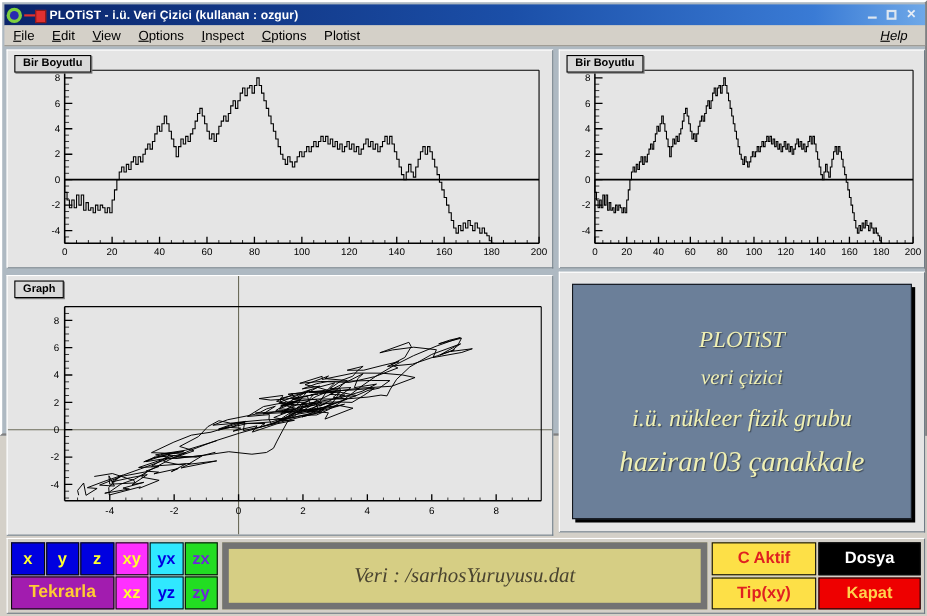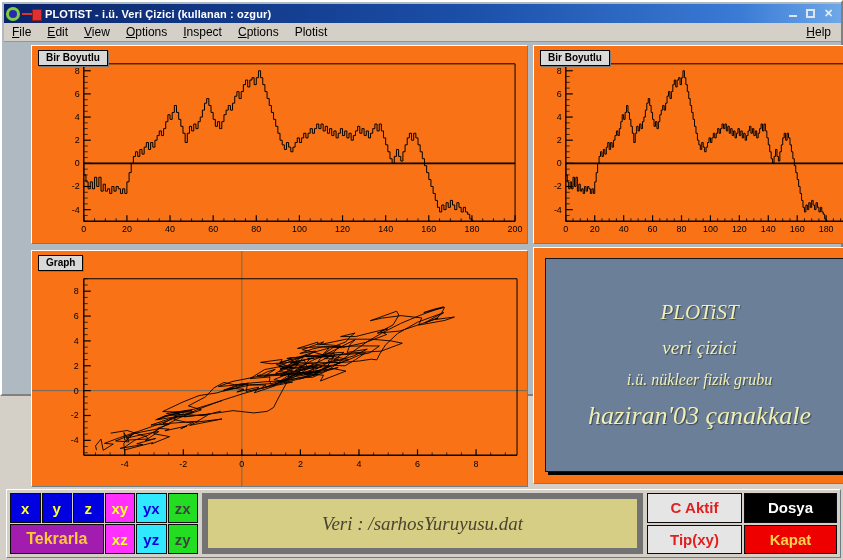--- a/index.html
+++ b/index.html
@@ -70,30 +70,29 @@
     background: #d4d0c8;
     display: flex; align-items: center;
     border-bottom: 1px solid #9a968f;
   }
   .menu-item {
     font-size: 12px; color: #000;
     padding: 2px 8px; white-space: nowrap;
     cursor: default;
   }
   .menu-item u { text-decoration: underline; }
-  #menu-help { margin-left: auto; padding-right: 10px; }
+  #menu-help { margin-left: auto; padding-right: 16px; font-style: italic; }
 
   
   .panel {
     position: absolute;
-    background: #f97316;
+    background: #e5e5e5;
     border: 1px solid #ffffff;
     border-right-color: #6f7c86;
     border-bottom-color: #6f7c86;
-    margin-left: 25px;
   }
   #panel-top-left  { left: 4px;   top: 43px;  width: 497px; height: 199px; }
   #panel-top-right { left: 506px; top: 43px;  width: 333px; height: 199px; }
   #panel-graph     { left: 4px;   top: 248px; width: 497px; height: 237px; }
   #panel-info      { left: 506px; top: 245px; width: 333px; height: 237px; }
 
   .tab-label {
     position: absolute; left: 6px; top: 4px;
     background: #d9d9d9;
     border: 1px solid #000;
@@ -117,21 +116,21 @@
   }
   .info-line {
     font-family: "Liberation Serif", serif;
     font-style: italic;
     color: #f0f0b4;
     text-shadow: 1px 1px 1px rgba(0,0,0,.45);
     white-space: nowrap;
   }
   #info-l1 { font-size: 21px; }
   #info-l2 { font-size: 19px; }
-  #info-l3 { font-size: 16px; }
+  #info-l3 { font-size: 22px; }
   #info-l4 { font-size: 26px; }
 
   
   #bottombar {
     position: absolute; left: 4px; top: 487px;
     width: 835px; height: 69px;
     background: #d4d0c8;
     border: 1px solid #6f7c86;
     border-top-color: #ffffff;
     border-left-color: #ffffff;
@@ -147,21 +146,21 @@
   }
   .abtn {
     display: flex; align-items: center; justify-content: center;
     font-size: 15px; font-weight: bold;
     border: 1px solid #0c0c0c;
     cursor: pointer; user-select: none;
   }
   .abtn.blue   { background: #0000e0; color: #ffff30; }
   .abtn.magenta{ background: #ff30ff; color: #ffff30; }
   .abtn.cyan   { background: #30e8ff; color: #0000e0; }
-  .abtn.green  { background: #22dd22; color: #404040; }
+  .abtn.green  { background: #22dd22; color: #6d28d9; }
   .abtn.red    { background: #a21caf; color: #ffcc33; }
   #btn-tekrarla { grid-column: span 3; font-size: 16px; }
 
   #veri-box {
     flex: 1;
     margin: 0 4px;
     background: #d6ce84;
     border: 6px solid #737373;
     display: flex; align-items: center; justify-content: center;
   }
@@ -179,21 +178,21 @@
     grid-template-rows: 1fr 1fr;
     width: 190px; height: 100%;
     gap: 2px;
   }
   .rbtn {
     display: flex; align-items: center; justify-content: center;
     font-size: 15px; font-weight: bold;
     border: 1px solid #0c0c0c;
     cursor: pointer; user-select: none;
   }
-  .rbtn.yellow { background: #e5e5e5; color: #e02020; }
+  .rbtn.yellow { background: #fde047; color: #e02020; }
   .rbtn.black  { background: #000000; color: #ffffff; }
   .rbtn.red    { background: #ee0000; color: #ffd24d; }
 </style>
 </head>
 <body>
 
 <div id="app">
 
   <div id="titlebar">
     <div class="tb-icons">

